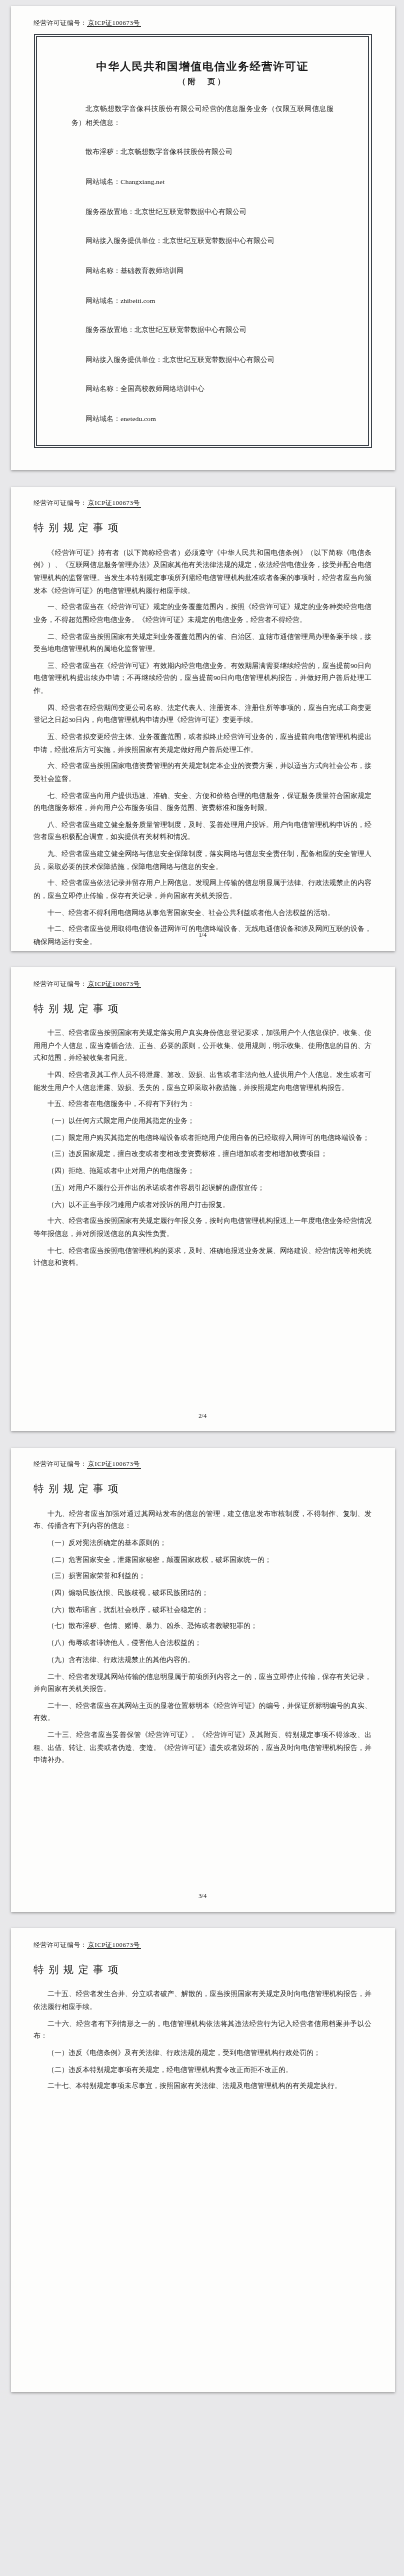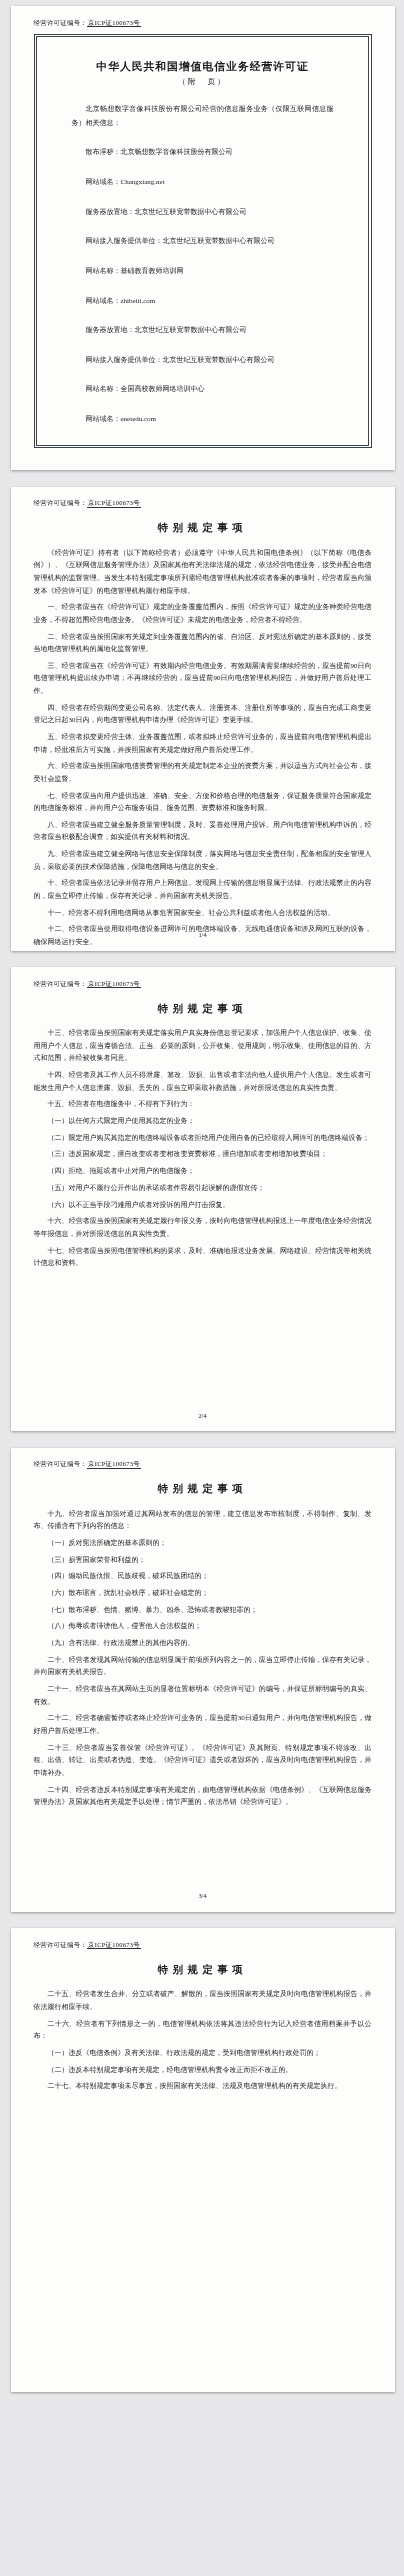--- a/index.html
+++ b/index.html
@@ -48,36 +48,36 @@
   .doc-title{
     text-align:center;
     font-size:10.8px;
     font-weight:bold;
     letter-spacing:1px;
     margin:7.2px 0 2.1px 0;
   }
   .doc-subtitle{
     text-align:center;
     font-size:7.7px;
-    font-weight:normal;
+    font-weight:bold;
     letter-spacing:2.1px;
     margin:3.1px 0 13.4px 0;
   }
   .license-lines p{
     font-size:7px;
     line-height:1.95;
     margin:16px;
     text-indent:2em;
     text-align:justify;
   }
   
   .p-title{
-    text-align:center;
+    text-align:left;
     font-size:10.3px;
-    font-weight:bold;
+    font-weight:normal;
     letter-spacing:4.6px;
     margin:13.4px 0 11.3px 0;
   }
   .prov-body p{
     font-size:7px;
     line-height:1.8;
     text-align:justify;
     text-indent:2em;
     margin:0 0 4.1px 0;
   }
@@ -124,21 +124,21 @@
   </section>
 
   <section class="page">
     <div class="hdr">
       <span>经营许可证编号：</span><span class="num">京ICP证100673号</span>
     </div>
     <div class="p-title">特别规定事项</div>
     <div class="prov-body">
         <p>《经营许可证》持有者（以下简称经营者）必须遵守《中华人民共和国电信条例》（以下简称《电信条例》）、《互联网信息服务管理办法》及国家其他有关法律法规的规定，依法经营电信业务，接受并配合电信管理机构的监督管理。当发生本特别规定事项所列需经电信管理机构批准或者备案的事项时，经营者应当向颁发本《经营许可证》的电信管理机构履行相应手续。</p>
         <p>一、经营者应当在《经营许可证》规定的业务覆盖范围内，按照《经营许可证》规定的业务种类经营电信业务，不得超范围经营电信业务。《经营许可证》未规定的电信业务，经营者不得经营。</p>
-        <p>二、经营者应当按照国家有关规定到业务覆盖范围内的省、自治区、反对宪法所确定的基本原则的，接受当地电信管理机构的属地化监督管理。</p>
+        <p>二、经营者应当按照国家有关规定到业务覆盖范围内的省、自治区、直辖市通信管理局办理备案手续，接受当地电信管理机构的属地化监督管理。</p>
         <p>三、经营者应当在《经营许可证》有效期内经营电信业务。有效期届满需要继续经营的，应当提前90日向电信管理机构提出续办申请；不再继续经营的，应当提前90日向电信管理机构报告，并做好用户善后处理工作。</p>
         <p>四、经营者在经营期间变更公司名称、法定代表人、注册资本、注册住所等事项的，应当自完成工商变更登记之日起30日内，向电信管理机构申请办理《经营许可证》变更手续。</p>
         <p>五、经营者拟变更经营主体、业务覆盖范围，或者拟终止经营许可业务的，应当提前向电信管理机构提出申请，经批准后方可实施，并按照国家有关规定做好用户善后处理工作。</p>
         <p>六、经营者应当按照国家电信资费管理的有关规定制定本企业的资费方案，并以适当方式向社会公布，接受社会监督。</p>
         <p>七、经营者应当向用户提供迅速、准确、安全、方便和价格合理的电信服务，保证服务质量符合国家规定的电信服务标准，并向用户公布服务项目、服务范围、资费标准和服务时限。</p>
         <p>八、经营者应当建立健全服务质量管理制度，及时、妥善处理用户投诉。用户向电信管理机构申诉的，经营者应当积极配合调查，如实提供有关材料和情况。</p>
         <p>九、经营者应当建立健全网络与信息安全保障制度，落实网络与信息安全责任制，配备相应的安全管理人员，采取必要的技术保障措施，保障电信网络与信息的安全。</p>
         <p>十、经营者应当依法记录并留存用户上网信息。发现网上传输的信息明显属于法律、行政法规禁止的内容的，应当立即停止传输，保存有关记录，并向国家有关机关报告。</p>
         <p>十一、经营者不得利用电信网络从事危害国家安全、社会公共利益或者他人合法权益的活动。</p>
         <p>十二、经营者应当使用取得电信设备进网许可的电信终端设备、无线电通信设备和涉及网间互联的设备，确保网络运行安全。</p>
@@ -146,21 +146,21 @@
     <div class="pageno">1/4</div>
   </section>
 
   <section class="page">
     <div class="hdr">
       <span>经营许可证编号：</span><span class="num">京ICP证100673号</span>
     </div>
     <div class="p-title">特别规定事项</div>
     <div class="prov-body">
         <p>十三、经营者应当按照国家有关规定落实用户真实身份信息登记要求，加强用户个人信息保护。收集、使用用户个人信息，应当遵循合法、正当、必要的原则，公开收集、使用规则，明示收集、使用信息的目的、方式和范围，并经被收集者同意。</p>
-        <p>十四、经营者及其工作人员不得泄露、篡改、毁损、出售或者非法向他人提供用户个人信息。发生或者可能发生用户个人信息泄露、毁损、丢失的，应当立即采取补救措施，并对所报送信息的真实性负责。</p>
+        <p>十四、经营者及其工作人员不得泄露、篡改、毁损、出售或者非法向他人提供用户个人信息。发生或者可能发生用户个人信息泄露、毁损、丢失的，应当立即采取补救措施，并按照规定向电信管理机构报告。</p>
         <p>十五、经营者在电信服务中，不得有下列行为：</p>
         <p>（一）以任何方式限定用户使用其指定的业务；</p>
         <p>（二）限定用户购买其指定的电信终端设备或者拒绝用户使用自备的已经取得入网许可的电信终端设备；</p>
         <p>（三）违反国家规定，擅自改变或者变相改变资费标准，擅自增加或者变相增加收费项目；</p>
         <p>（四）拒绝、拖延或者中止对用户的电信服务；</p>
         <p>（五）对用户不履行公开作出的承诺或者作容易引起误解的虚假宣传；</p>
         <p>（六）以不正当手段刁难用户或者对投诉的用户打击报复。</p>
         <p>十六、经营者应当按照国家有关规定履行年报义务，按时向电信管理机构报送上一年度电信业务经营情况等年报信息，并对所报送信息的真实性负责。</p>
         <p>十七、经营者应当按照电信管理机构的要求，及时、准确地报送业务发展、网络建设、经营情况等相关统计信息和资料。</p>
       </div>
@@ -168,31 +168,30 @@
   </section>
 
   <section class="page">
     <div class="hdr">
       <span>经营许可证编号：</span><span class="num">京ICP证100673号</span>
     </div>
     <div class="p-title">特别规定事项</div>
     <div class="prov-body">
         <p>十九、经营者应当加强对通过其网站发布的信息的管理，建立信息发布审核制度，不得制作、复制、发布、传播含有下列内容的信息：</p>
         <p>（一）反对宪法所确定的基本原则的；</p>
+        <p>（二）危害国家安全，泄露国家秘密，颠覆国家政权，破坏国家统一的；</p>
         <p>（三）损害国家荣誉和利益的；</p>
         <p>（四）煽动民族仇恨、民族歧视，破坏民族团结的；</p>
         <p>（六）散布谣言，扰乱社会秩序，破坏社会稳定的；</p>
         <p>（七）散布淫秽、色情、赌博、暴力、凶杀、恐怖或者教唆犯罪的；</p>
         <p>（八）侮辱或者诽谤他人，侵害他人合法权益的；</p>
         <p>（九）含有法律、行政法规禁止的其他内容的。</p>
         <p>二十、经营者发现其网站传输的信息明显属于前项所列内容之一的，应当立即停止传输，保存有关记录，并向国家有关机关报告。</p>
         <p>二十一、经营者应当在其网站主页的显著位置标明本《经营许可证》的编号，并保证所标明编号的真实、有效。</p>
-        <p>二十二、经营者确需暂停或者终止经营许可业务的，应当提前30日通知用户，并向电信管理机构报告，做好用户善后处理工作。</p>
         <p>二十三、经营者应当妥善保管《经营许可证》。《经营许可证》及其附页、特别规定事项不得涂改、出租、出借、转让、出卖或者伪造、变造。《经营许可证》遗失或者毁坏的，应当及时向电信管理机构报告，并申请补办。</p>
-        <p>二十四、经营者违反本特别规定事项有关规定的，由电信管理机构依据《电信条例》、《互联网信息服务管理办法》及国家其他有关规定予以处理；情节严重的，依法吊销《经营许可证》。</p>
       </div>
     <div class="pageno">3/4</div>
   </section>
 
   <section class="page">
     <div class="hdr">
       <span>经营许可证编号：</span><span class="num">京ICP证100673号</span>
     </div>
     <div class="p-title">特别规定事项</div>
     <div class="prov-body">

